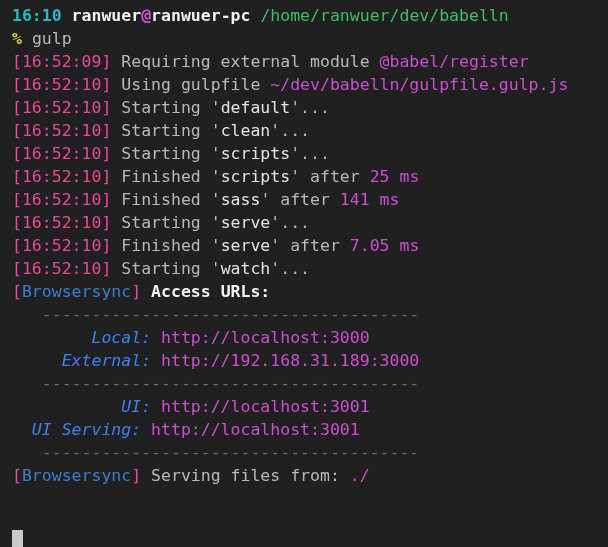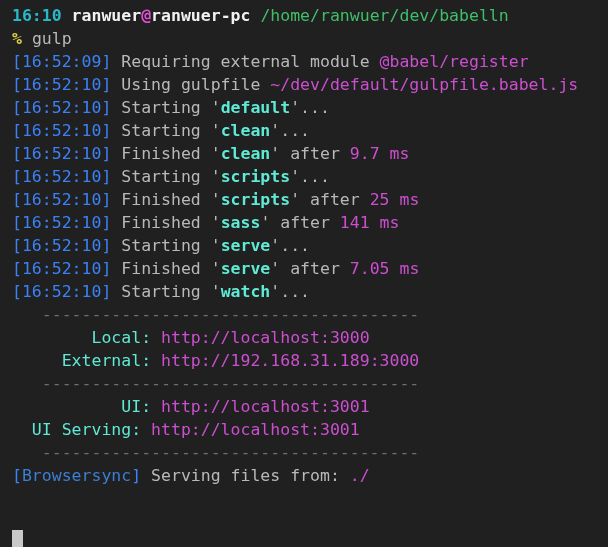--- a/index.html
+++ b/index.html
@@ -18,26 +18,26 @@
     line-height: 23px;
     padding: 4px 0 0 12px;
     box-sizing: border-box;
     letter-spacing: 0px;
   }
   .line {
     white-space: pre;
     height: 23px;
   }
   
-  .c-cyan      { color: #5eead4; font-weight: bold; }
+  .c-cyan      { color: #e5e5e5; }
   .c-cyan-b    { color: #29b8c8; font-weight: bold; }
-  .c-white     { color: #5eead4; }
+  .c-white     { color: #3b82f6; font-style: italic; }
   .c-white-b   { color: #f2f2f2; font-weight: bold; }
   .c-gray      { color: #b9b9b9; }
-  .c-dim       { color: #3b82f6; }
+  .c-dim       { color: #ec4899; }
   .c-magenta   { color: #cc4fd0; text-align: right; }
   .c-magenta-b { color: #e34fd6; font-weight: bold; }
   .c-green     { color: #3fbf68; }
   .c-yellow    { color: #ddd24a; font-weight: bold; }
   .c-blue      { color: #3b7fd4; }
   .c-dash      { color: #6e6e6e; }
 
   #cursor {
     position: absolute;
     left: 12px;
@@ -51,41 +51,41 @@
 <body>
 
 <div id="terminal">
 
   <div class="line"><span class="c-cyan-b">16:10</span><span class="c-white"> </span><span class="c-white-b">ranwuer</span><span class="c-magenta-b">@</span><span class="c-white-b">ranwuer-pc</span><span class="c-white"> </span><span class="c-green">/home/ranwuer/dev/babelln</span></div>
 
   <div class="line"><span class="c-yellow">%</span><span class="c-white"> </span><span class="c-gray">gulp</span></div>
 
   <div class="line"><span class="c-dim">[16:52:09]</span><span class="c-gray"> Requiring external module </span><span class="c-magenta">@babel/register</span></div>
 
-  <div class="line"><span class="c-dim">[16:52:10]</span><span class="c-gray"> Using gulpfile </span><span class="c-magenta">~/dev/default/gulpfile.babel.js</span></div>
+  <div class="line"><span class="c-dim">[16:52:10]</span><span class="c-gray"> Using gulpfile </span><span class="c-magenta">~/dev/babelln/gulpfile.gulp.js</span></div>
 
   <div class="line"><span class="c-dim">[16:52:10]</span><span class="c-gray"> Starting </span><span class="c-gray">'</span><span class="c-cyan">default</span><span class="c-gray">'</span><span class="c-gray">...</span><span class="c-gray"></span><span class="c-magenta"></span></div>
 
   <div class="line"><span class="c-dim">[16:52:10]</span><span class="c-gray"> Starting </span><span class="c-gray">'</span><span class="c-cyan">clean</span><span class="c-gray">'</span><span class="c-gray">...</span><span class="c-gray"></span><span class="c-magenta"></span></div>
 
-  <div class="line"><span class="c-dim">[16:52:10]</span><span class="c-gray"> Finished </span><span class="c-gray">'</span><span class="c-cyan">clean</span><span class="c-gray">'</span><span class="c-gray"></span><span class="c-gray"> after </span><span class="c-magenta">9.7 ms</span></div>
 
   <div class="line"><span class="c-dim">[16:52:10]</span><span class="c-gray"> Starting </span><span class="c-gray">'</span><span class="c-cyan">scripts</span><span class="c-gray">'</span><span class="c-gray">...</span><span class="c-gray"></span><span class="c-magenta"></span></div>
 
   <div class="line"><span class="c-dim">[16:52:10]</span><span class="c-gray"> Finished </span><span class="c-gray">'</span><span class="c-cyan">scripts</span><span class="c-gray">'</span><span class="c-gray"></span><span class="c-gray"> after </span><span class="c-magenta">25 ms</span></div>
 
 
   <div class="line"><span class="c-dim">[16:52:10]</span><span class="c-gray"> Finished </span><span class="c-gray">'</span><span class="c-cyan">sass</span><span class="c-gray">'</span><span class="c-gray"></span><span class="c-gray"> after </span><span class="c-magenta">141 ms</span></div>
 
   <div class="line"><span class="c-dim">[16:52:10]</span><span class="c-gray"> Starting </span><span class="c-gray">'</span><span class="c-cyan">serve</span><span class="c-gray">'</span><span class="c-gray">...</span><span class="c-gray"></span><span class="c-magenta"></span></div>
 
   <div class="line"><span class="c-dim">[16:52:10]</span><span class="c-gray"> Finished </span><span class="c-gray">'</span><span class="c-cyan">serve</span><span class="c-gray">'</span><span class="c-gray"></span><span class="c-gray"> after </span><span class="c-magenta">7.05 ms</span></div>
 
   <div class="line"><span class="c-dim">[16:52:10]</span><span class="c-gray"> Starting </span><span class="c-gray">'</span><span class="c-cyan">watch</span><span class="c-gray">'</span><span class="c-gray">...</span><span class="c-gray"></span><span class="c-magenta"></span></div>
 
+  <div class="line"><span class="c-dim">[</span><span class="c-blue">Browsersync</span><span class="c-dim">]</span><span class="c-white-b"> Access URLs:</span></div>
 
   <div class="line c-dash">   --------------------------------------</div>
 
   <div class="line"><span class="c-white">        Local: </span><span class="c-magenta">http://localhost:3000</span></div>
 
   <div class="line"><span class="c-white">     External: </span><span class="c-magenta">http://192.168.31.189:3000</span></div>
 
   <div class="line c-dash">   --------------------------------------</div>
 
   <div class="line"><span class="c-white">           UI: </span><span class="c-magenta">http://localhost:3001</span></div>

